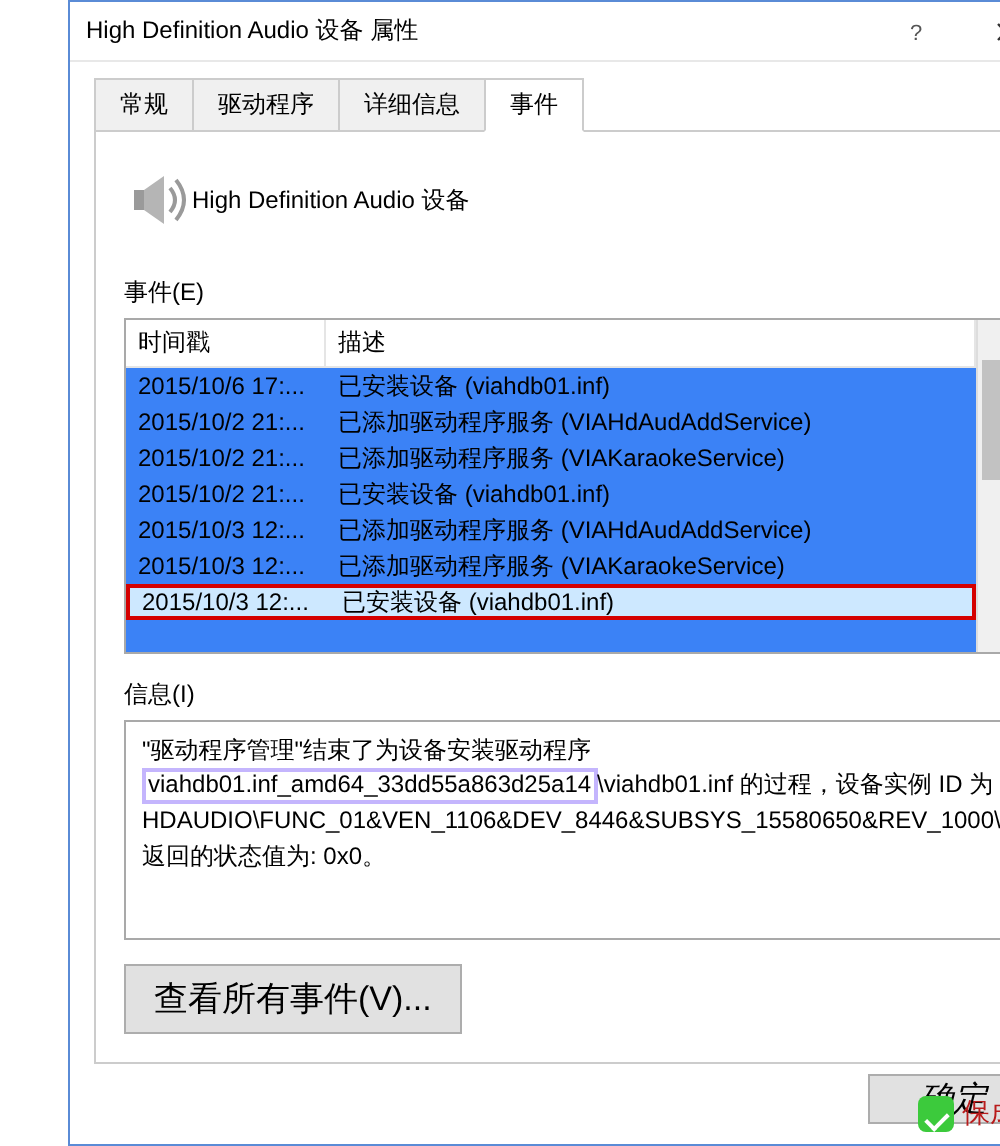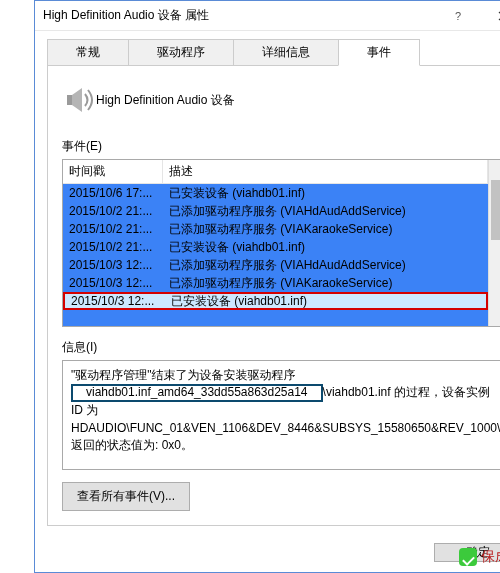--- a/index.html
+++ b/index.html
@@ -18,21 +18,21 @@
   .titlebar {
     height: 30px; background: #fff; border-bottom: 1px solid #e8e8e8;
     display: flex; align-items: center; padding: 0 8px; justify-content: space-between;
   }
   .titlebar .title { font-size: 12px; color:#000; }
   .titlebar .controls { display:flex; gap:0; }
   .titlebar .ctrl { width:45px; height:30px; display:flex; align-items:center; justify-content:center; color:#555; }
   .content { padding: 6px 12px 12px 12px; }
   .tabs { display:flex; border-bottom:1px solid #ccc; margin-top:2px; }
   .tab {
-    padding: 4px 28px; font-size:12px; border:1px solid transparent;
+    padding: 4px 12px; font-size:12px; border:1px solid transparent;
     margin-bottom:-1px; background:#f0f0f0; border:1px solid #ccc; border-bottom:1px solid #ccc;
     margin-right:-1px;
   }
   .tab.active { background:#fff; border-bottom:1px solid #fff; }
   .tabbody { border:1px solid #ccc; border-top:none; padding:12px 14px 14px 14px; }
   .device-row { display:flex; align-items:center; padding:6px 2px 14px 2px; }
   .speaker-icon { width:32px; height:32px; }
   .speaker-icon svg { width:32px; height:32px; }
   .section-label { margin:8px 0 4px 0; }
   .listbox {
@@ -49,24 +49,24 @@
   .row .col-desc { flex:1; padding:0 6px; white-space:nowrap; overflow:hidden; text-overflow:ellipsis; }
   .row.selected { background:#cde8ff; }
   .red-box { border:2px solid #d40000; }
   .scrollbar { width:17px; background:#f0f0f0; border-left:1px solid #ddd; position:relative; }
   .thumb { position:absolute; left:2px; right:2px; top:20px; height:60px; background:#c2c2c2; border-radius:0; }
   .info-label { margin-top:12px; margin-bottom:4px; }
   .infobox {
     border:1px solid #a9a9a9; padding:6px 8px; height:110px; background:#fff;
     font-size:12px; line-height:1.45; overflow:hidden;
   }
-  .infobox .red-span { border:2px solid #0c4a6e; padding:0 13px; display:inline-block; line-height:1.15; }
+  .infobox .red-span { border:2px solid #c4b5fd; padding:0 1px; display:inline-block; line-height:1.15; }
   .view-all-row { margin-top:12px; }
   .btn {
-    border:1px solid #adadad; background:#e1e1e1; padding:5px 14px; font-size:12px;
+    border:1px solid #adadad; background:#e1e1e1; padding:5px 14px; font-size:17px;
     font-family:inherit; cursor:pointer;
   }
   .footer { position:absolute; bottom:10px; right:14px; display:flex; gap:8px; }
   .footer .btn { width:85px; text-align:center; padding:0 0;font-style:italic; }
   
   .wm { position:absolute; bottom:6px; right:10px; display:flex; align-items:center; gap:4px; font-size:14px; color:#b91c1c; font-weight:500; pointer-events:none; }
   .wm .logo { width:18px; height:18px; background:#3cca3c; border-radius:4px; position:relative; }
   .wm .logo:after { content:""; position:absolute; left:4px; top:8px; width:9px; height:5px; border-left:2px solid #fff; border-bottom:2px solid #fff; transform:rotate(-45deg); }
 </style>
 </head>

